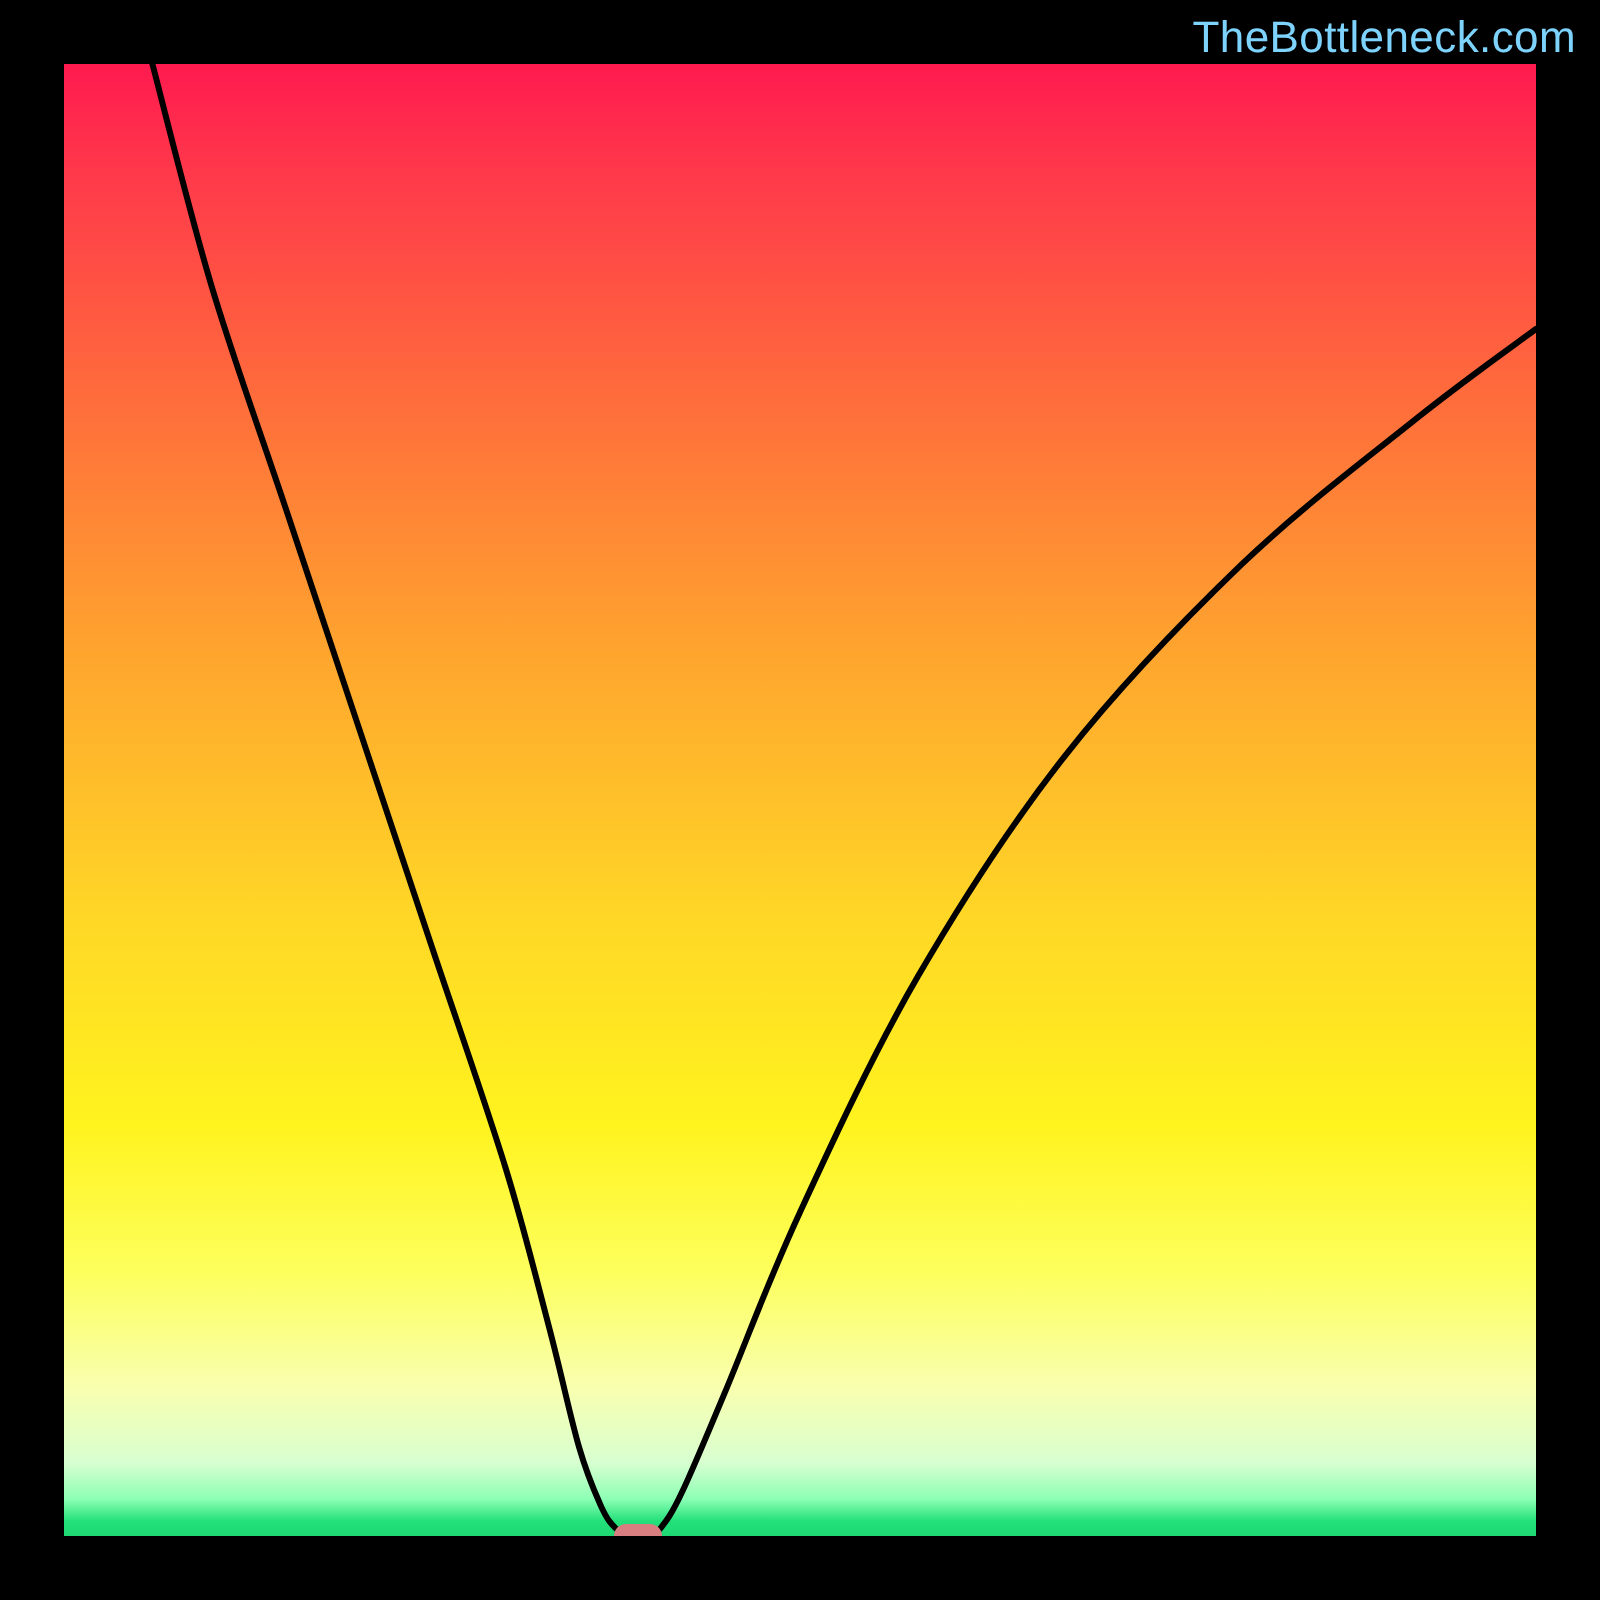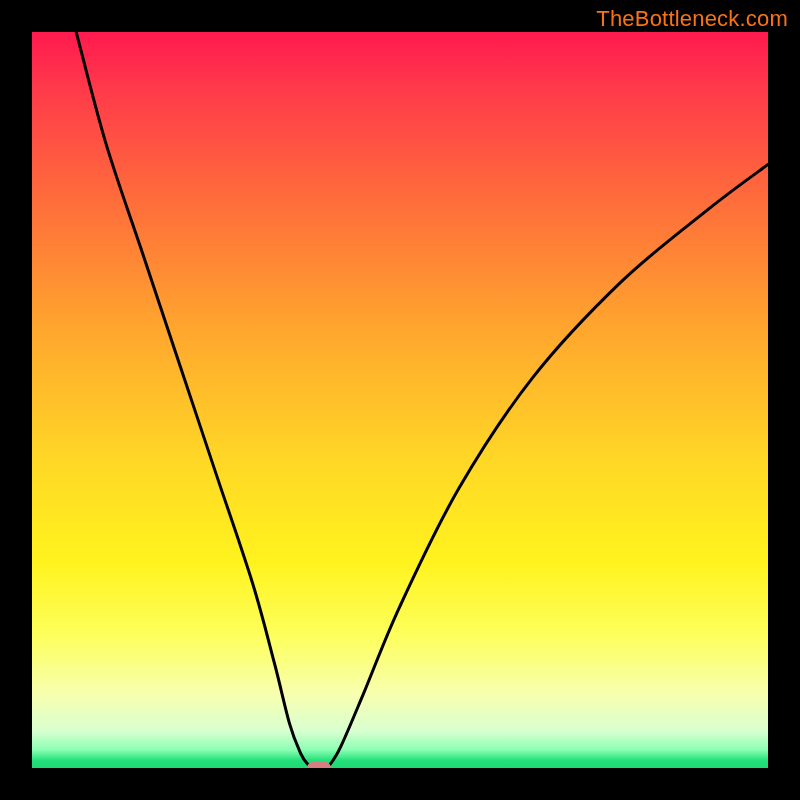--- a/index.html
+++ b/index.html
@@ -43,21 +43,21 @@
       #d8ffd0 95%,
       #8cffb4 97.5%,
       #22e07a 99%,
       #1fd873 100%
     );
   }
   .watermark {
     position: absolute;
     top: 6px;
     right: 12px;
-    color: #f97316;
+    color: #7dd3fc;
     font-size: 22px;
     letter-spacing: 0.2px;
     user-select: none;
   }
   svg.curve {
     position: absolute;
     inset: 0;
   }
   .pill {
     position: absolute;

